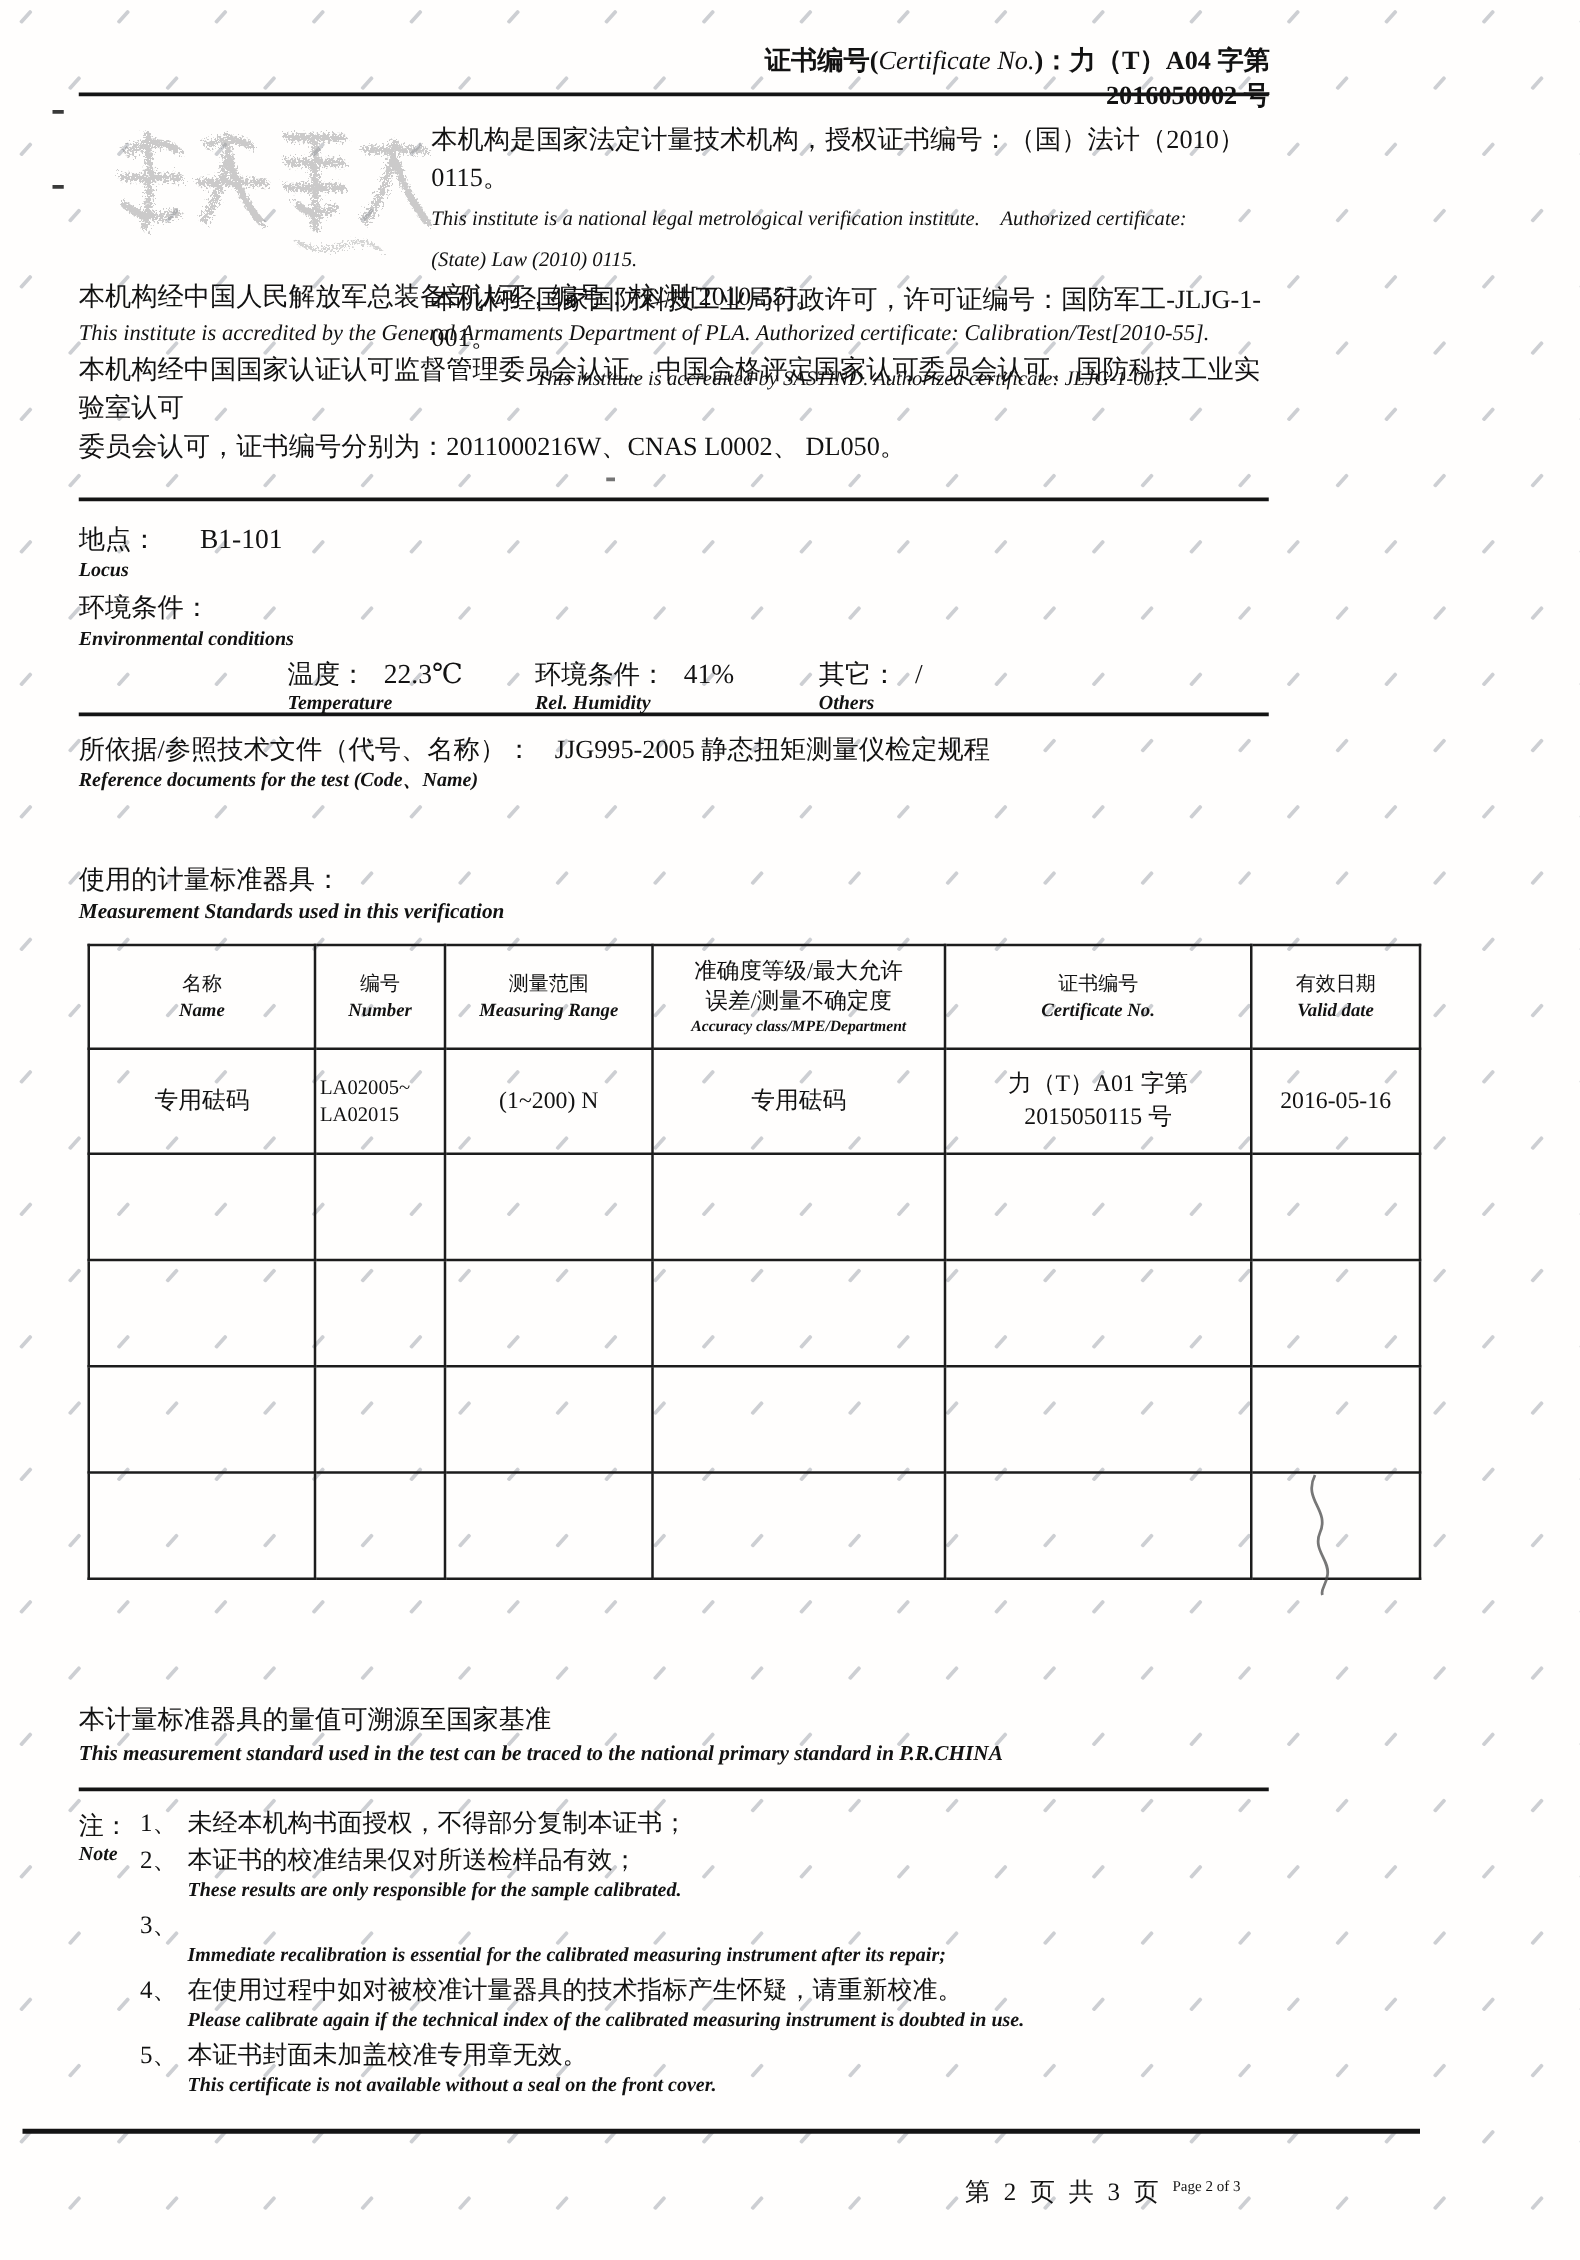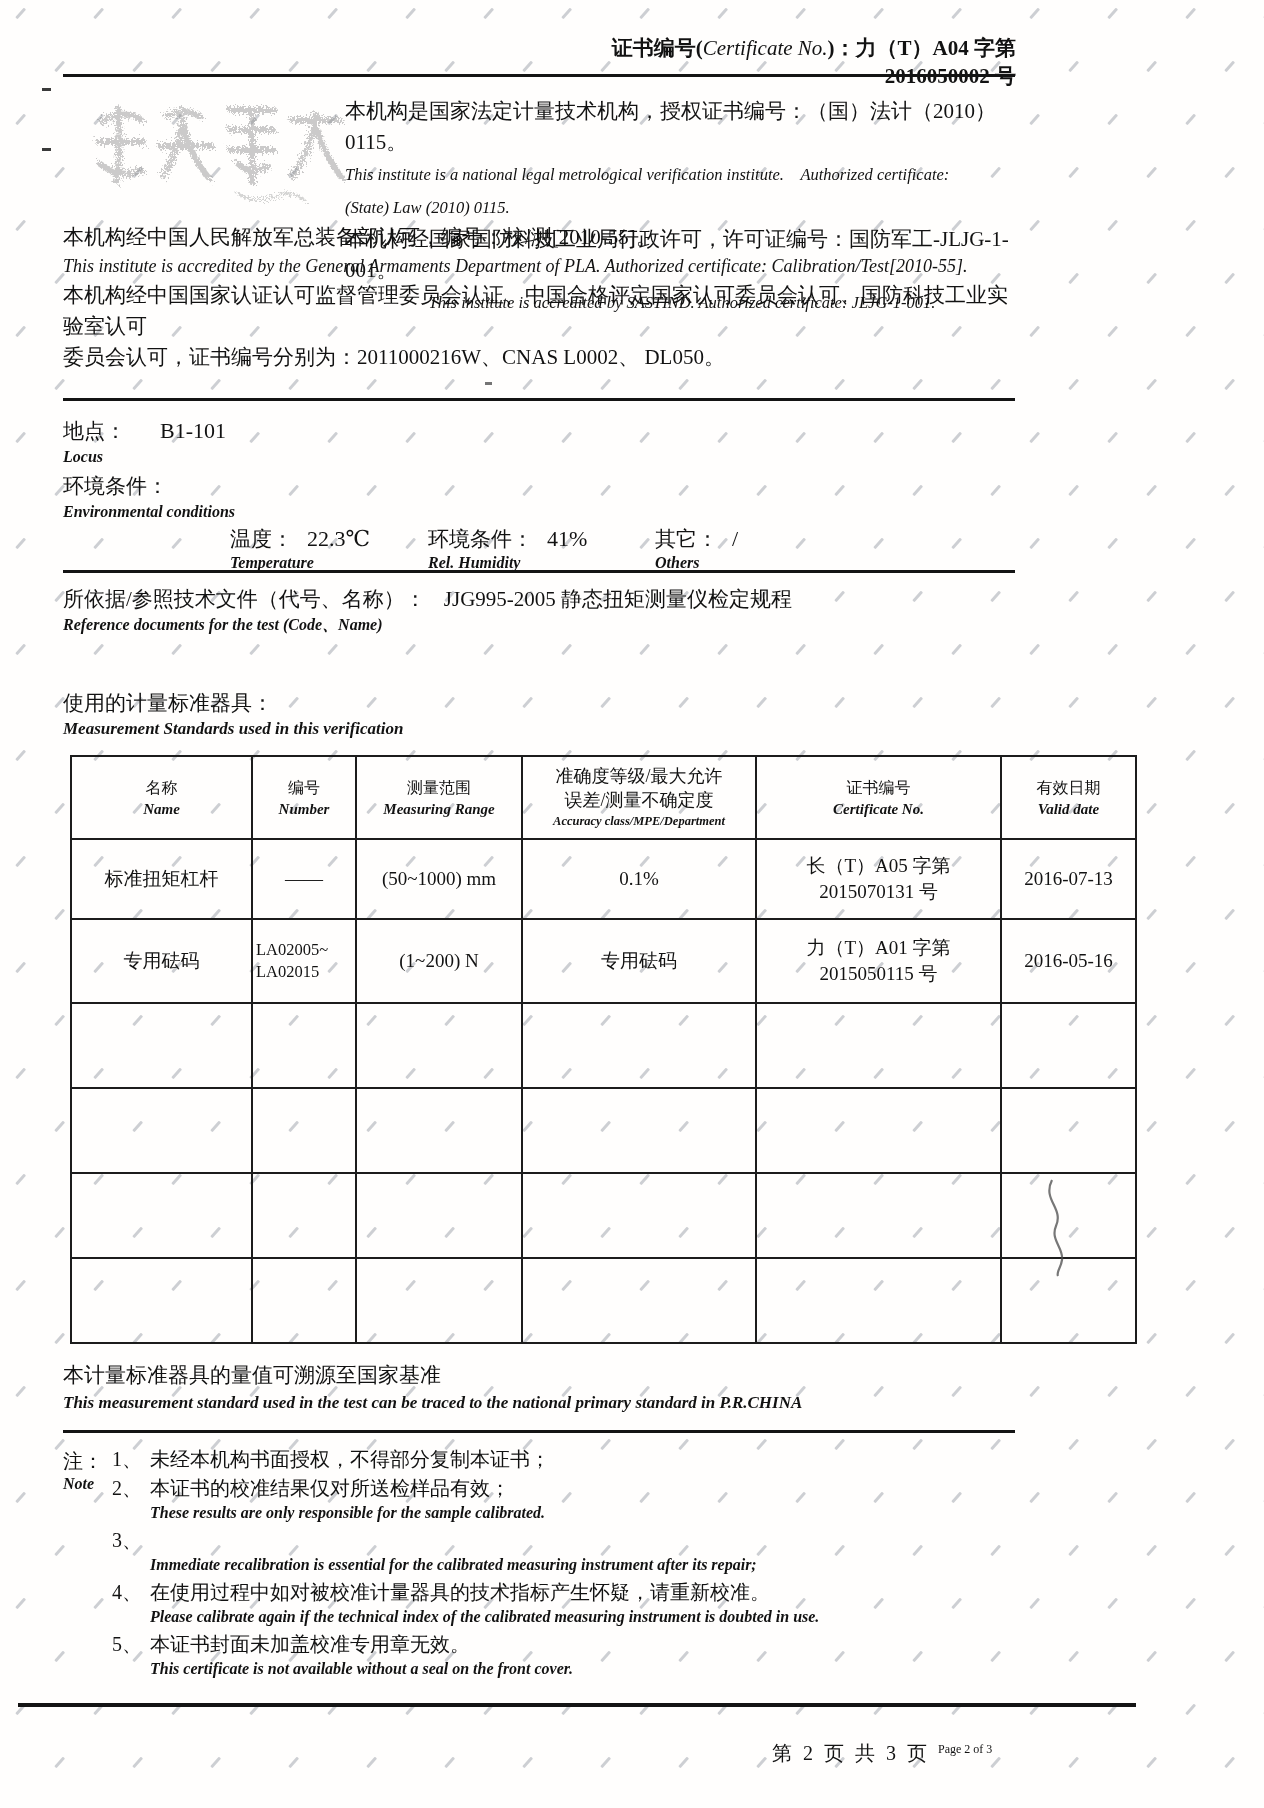--- a/index.html
+++ b/index.html
@@ -745,29 +745,20 @@
           </th>
       <th>
             <div class="th-cn">证书编号</div>
             <div class="th-en">Certificate No.</div>
           </th>
       <th>
             <div class="th-cn">有效日期</div>
             <div class="th-en">Valid date</div>
           </th>
     </tr>
-    <tr style="height:80px;">
-      <td class="tcell">标准扭矩杠杆</td>
-      <td class="tcell">——</td>
-      <td class="tcell">(50~1000) mm</td>
-      <td class="tcell">0.1%</td>
-      <td class="tcell">长（T）A05 字第
-2015070131 号</td>
-      <td class="tcell">2016-07-13</td>
-    </tr>
     <tr style="height:84px;">
       <td class="tcell">专用砝码</td>
       <td class="tcell sm" style="text-align:left;">LA02005~
 LA02015</td>
       <td class="tcell">(1~200) N</td>
       <td class="tcell">专用砝码</td>
       <td class="tcell">力（T）A01 字第
 2015050115 号</td>
       <td class="tcell">2016-05-16</td>
     </tr>

